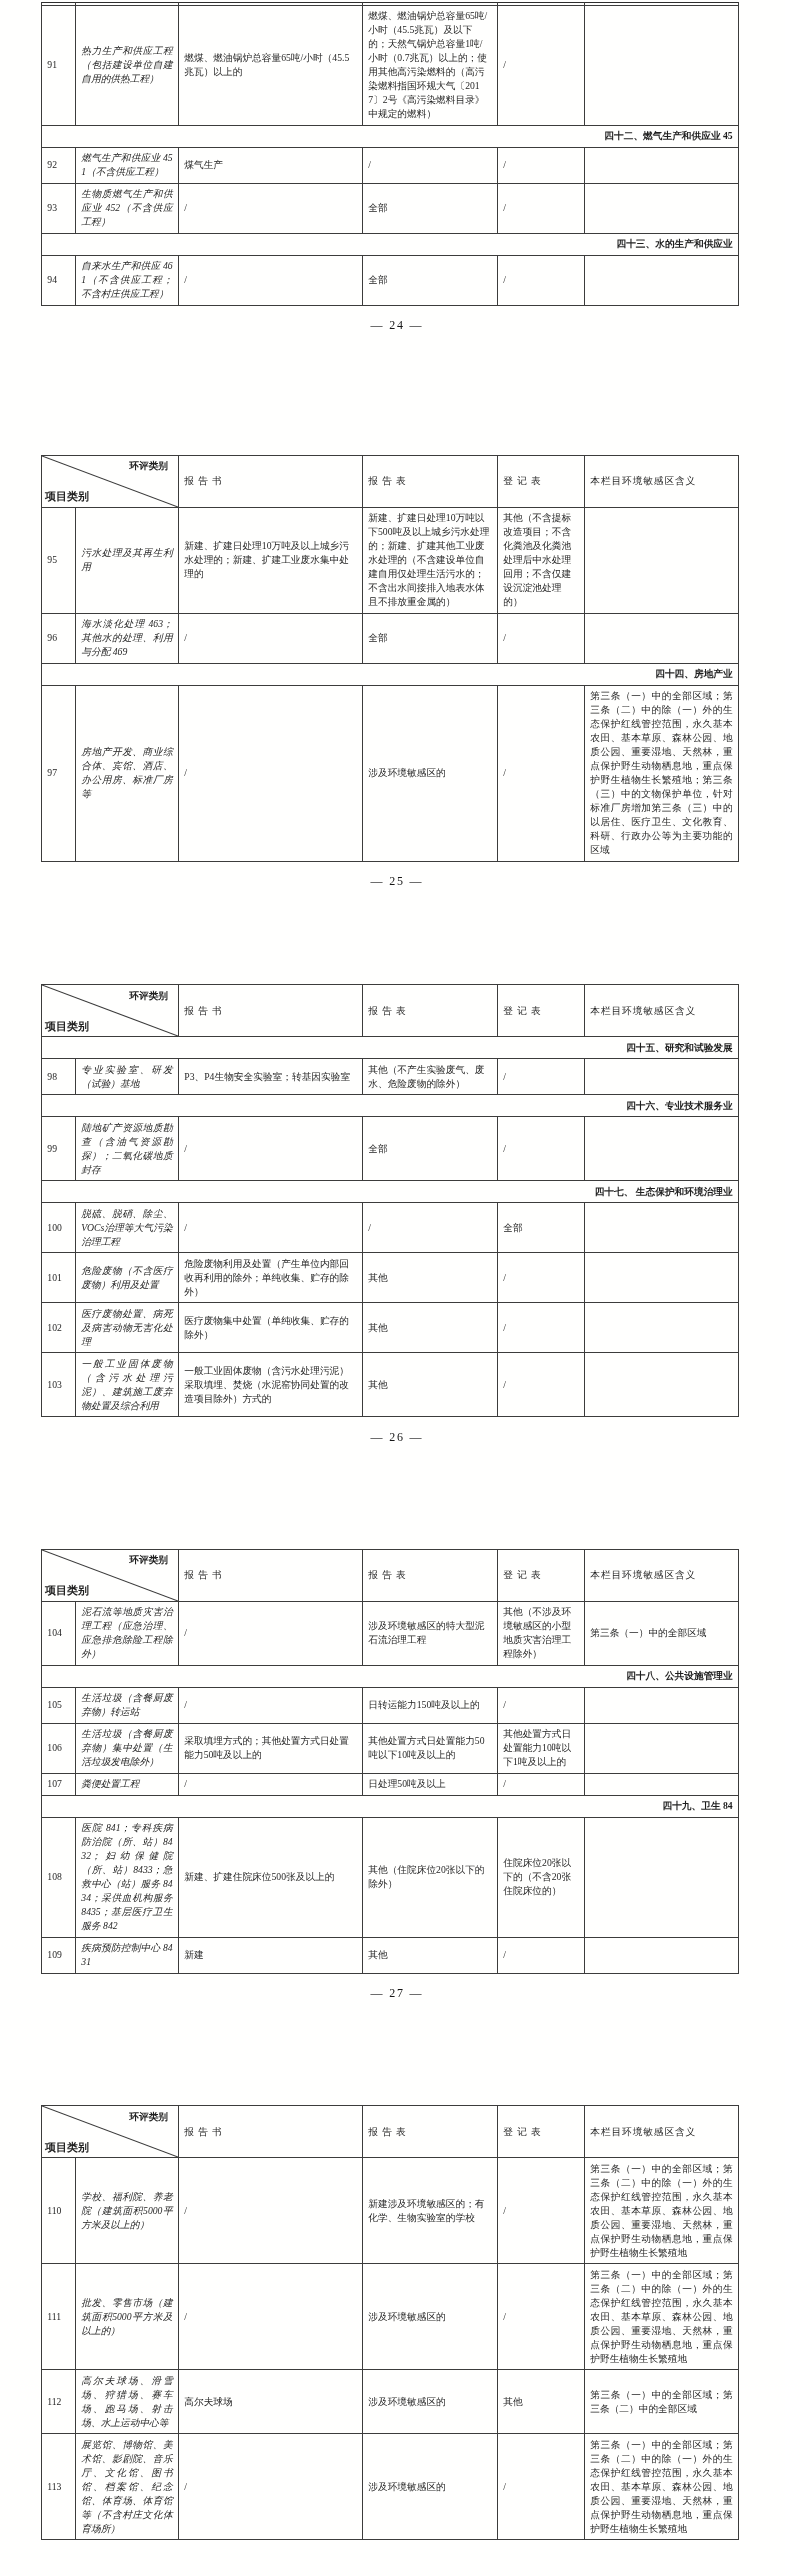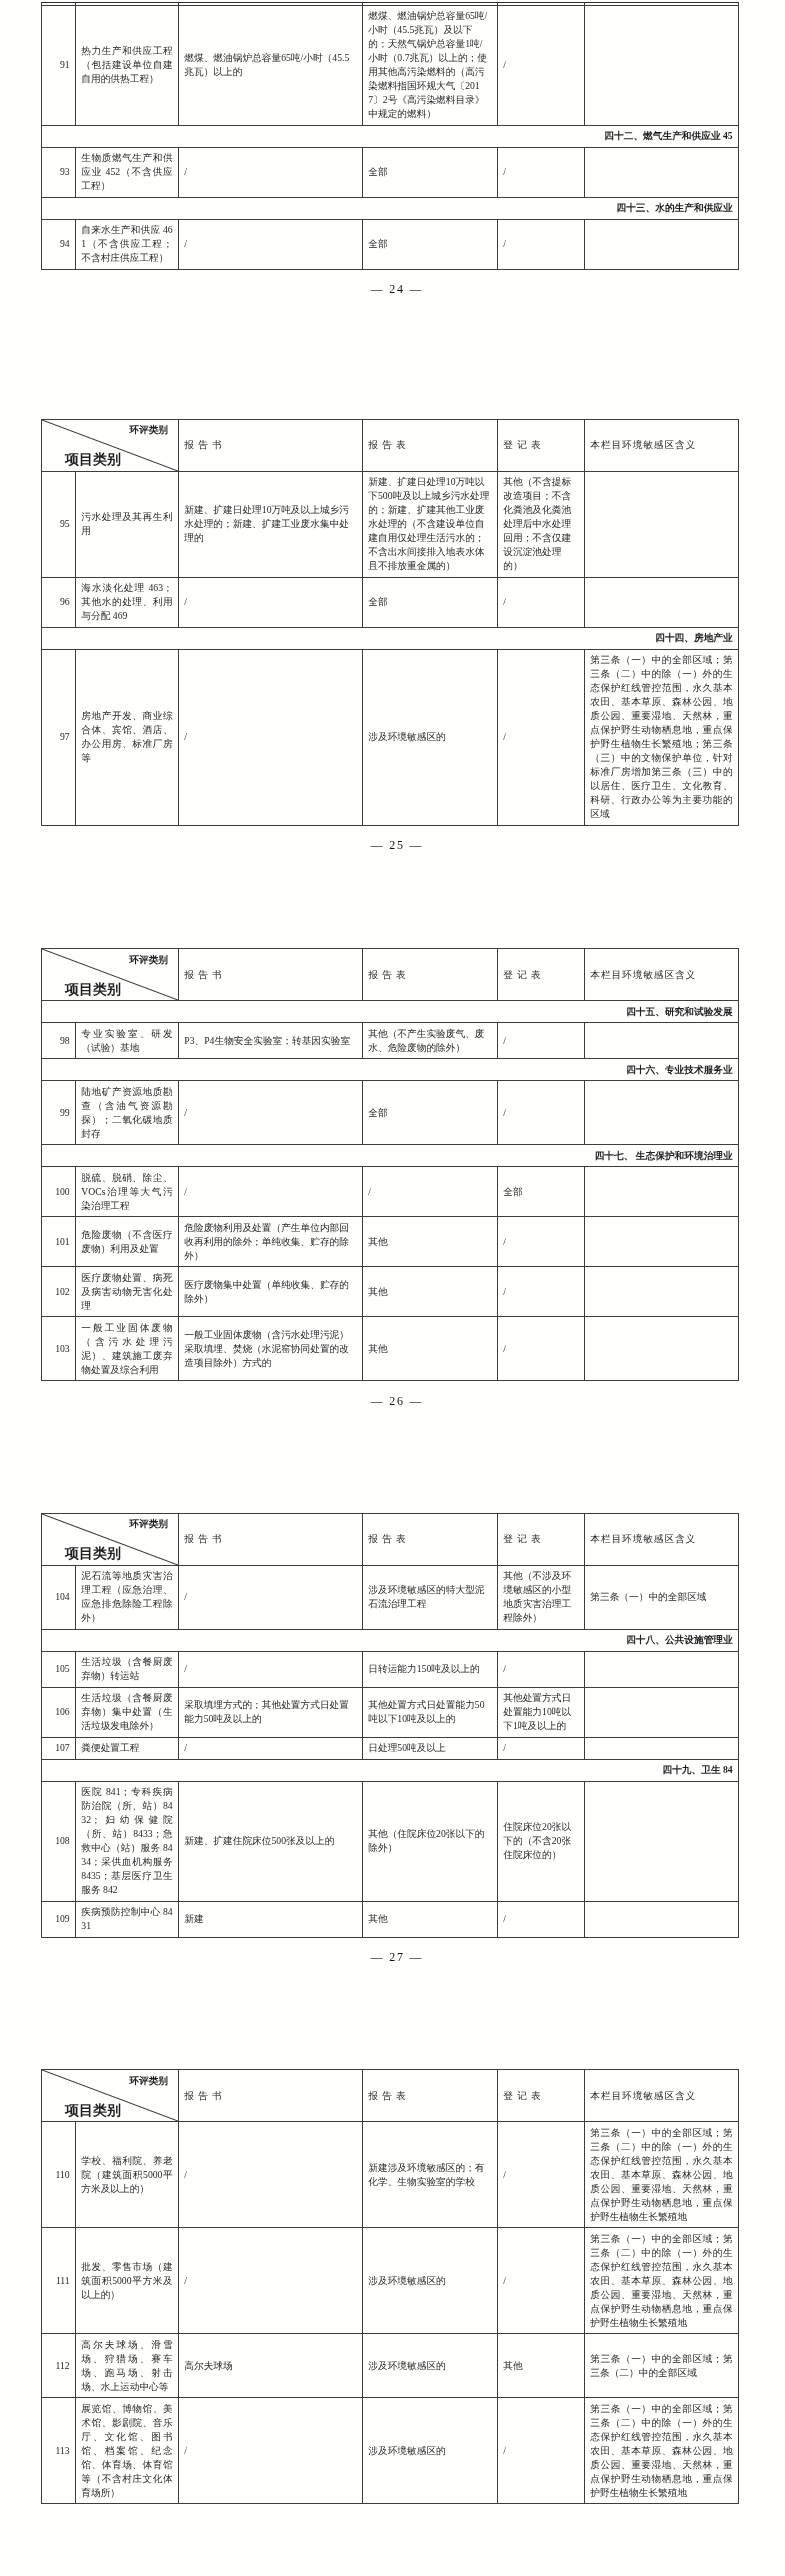--- a/index.html
+++ b/index.html
@@ -41,32 +41,32 @@
     position:relative;
     padding:0;
     height:44px;
   }
   th.diag svg{position:absolute;left:0;top:0;width:100%;height:100%;}
   .diag-top{
     position:absolute;top:3.5px;right:10px;
     font-size:9.7px;font-weight:bold;
   }
   .diag-bottom{
-    position:absolute;bottom:3.5px;left:23px;
-    font-size:14px;font-weight:bold;font-family:Liberation Mono, monospace;
+    position:absolute;bottom:3.5px;left:3px;
+    font-size:11px;font-weight:bold;
   }
   td.section{
     font-weight:bold;
     font-size:10px;
     padding:5.3px 5.3px 5.3px 8.8px;
     text-align:right;
     margin-left:6px;
   }
-  td.c-no{text-align:right;padding:3.5px 1.8px;font-family:Liberation Serif, serif;}
-  td.c-cat{text-align:justify;}
+  td.c-no{text-align:left;padding:3.5px 1.8px;font-family:Liberation Serif, serif;}
+  td.c-cat{text-align:justify;font-style:italic;}
   td.c-book,td.c-form,td.c-reg{text-align:left;}
   td.c-mean{text-align:justify;}
   .pagenum{
     text-align:center;
     font-size:12px;
     margin-top:12.4px;
     letter-spacing:1.8px;
     color:#161616;
     margin-left:8px;
   }
@@ -105,20 +105,28 @@
             <td class="c-cat">热力生产和供应工程（包括建设单位自建自用的供热工程）</td>
             <td class="c-book">燃煤、燃油锅炉总容量65吨/小时（45.5兆瓦）以上的</td>
             <td class="c-form">燃煤、燃油锅炉总容量65吨/小时（45.5兆瓦）及以下的；天然气锅炉总容量1吨/小时（0.7兆瓦）以上的；使用其他高污染燃料的（高污染燃料指国环规大气〔2017〕2号《高污染燃料目录》中规定的燃料）</td>
             <td class="c-reg">/</td>
             <td class="c-mean"></td>
           </tr>
           <tr>
             <td colspan="6" class="section">四十二、燃气生产和供应业 45</td>
           </tr>
           <tr>
+            <td class="c-no">92</td>
+            <td class="c-cat">燃气生产和供应业 451（不含供应工程）</td>
+            <td class="c-book">煤气生产</td>
+            <td class="c-form">/</td>
+            <td class="c-reg">/</td>
+            <td class="c-mean"></td>
+          </tr>
+          <tr>
             <td class="c-no">93</td>
             <td class="c-cat">生物质燃气生产和供应业 452（不含供应工程）</td>
             <td class="c-book">/</td>
             <td class="c-form">全部</td>
             <td class="c-reg">/</td>
             <td class="c-mean"></td>
           </tr>
           <tr>
             <td colspan="6" class="section">四十三、水的生产和供应业</td>
           </tr>

